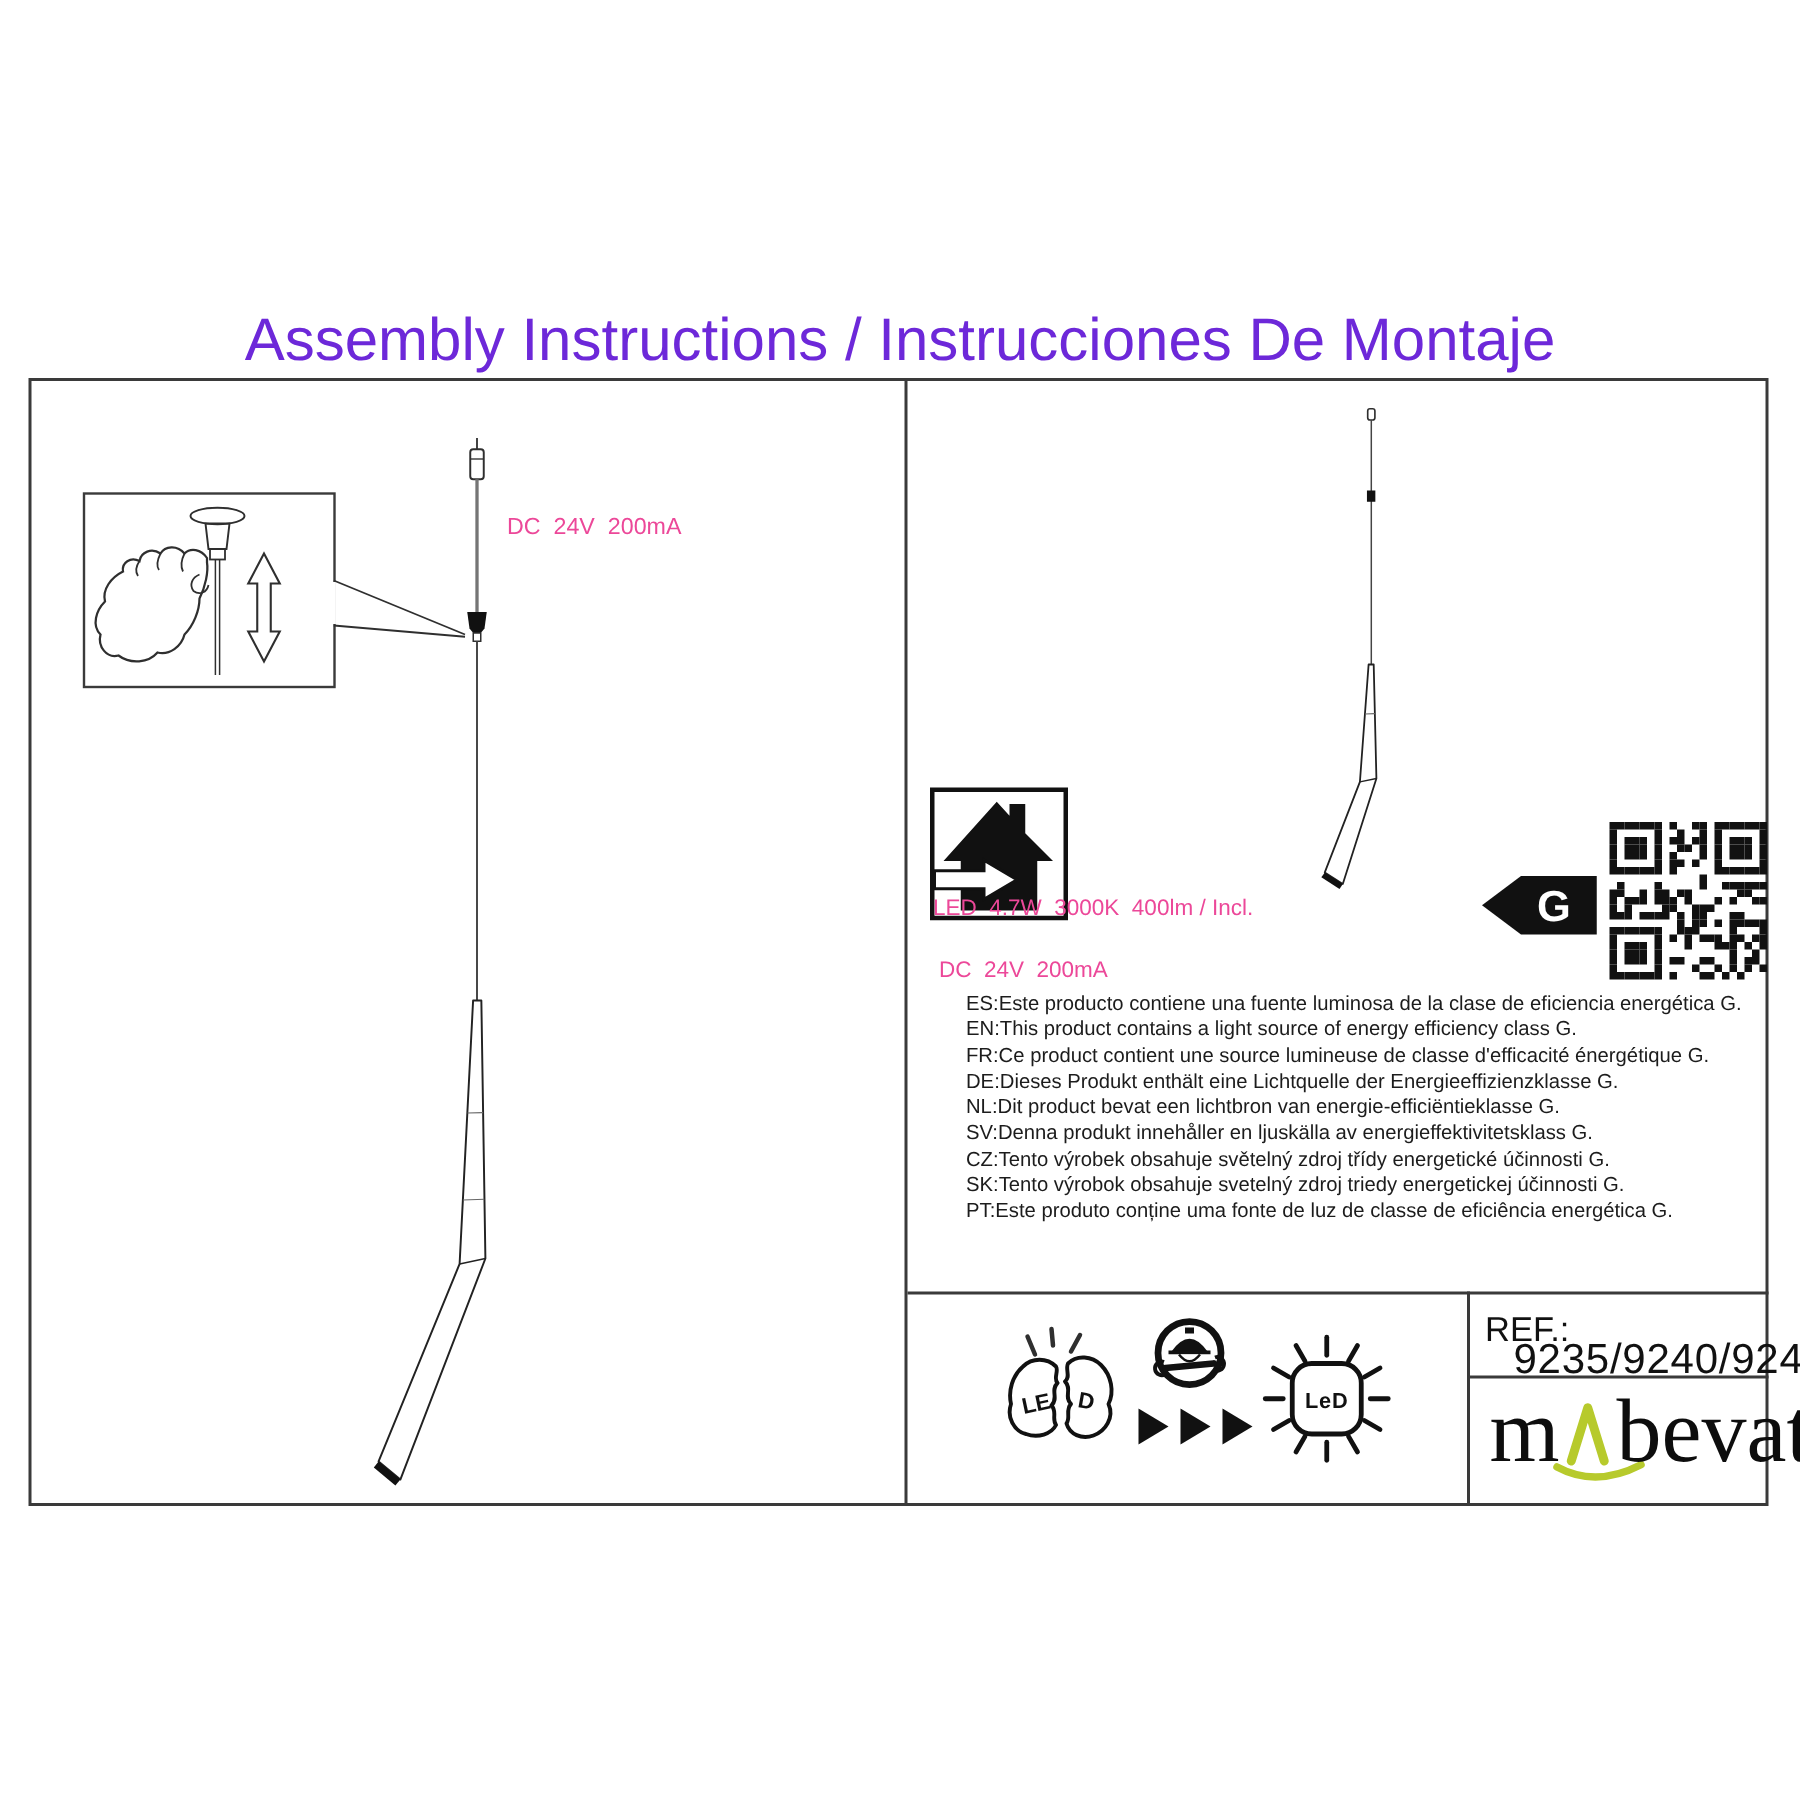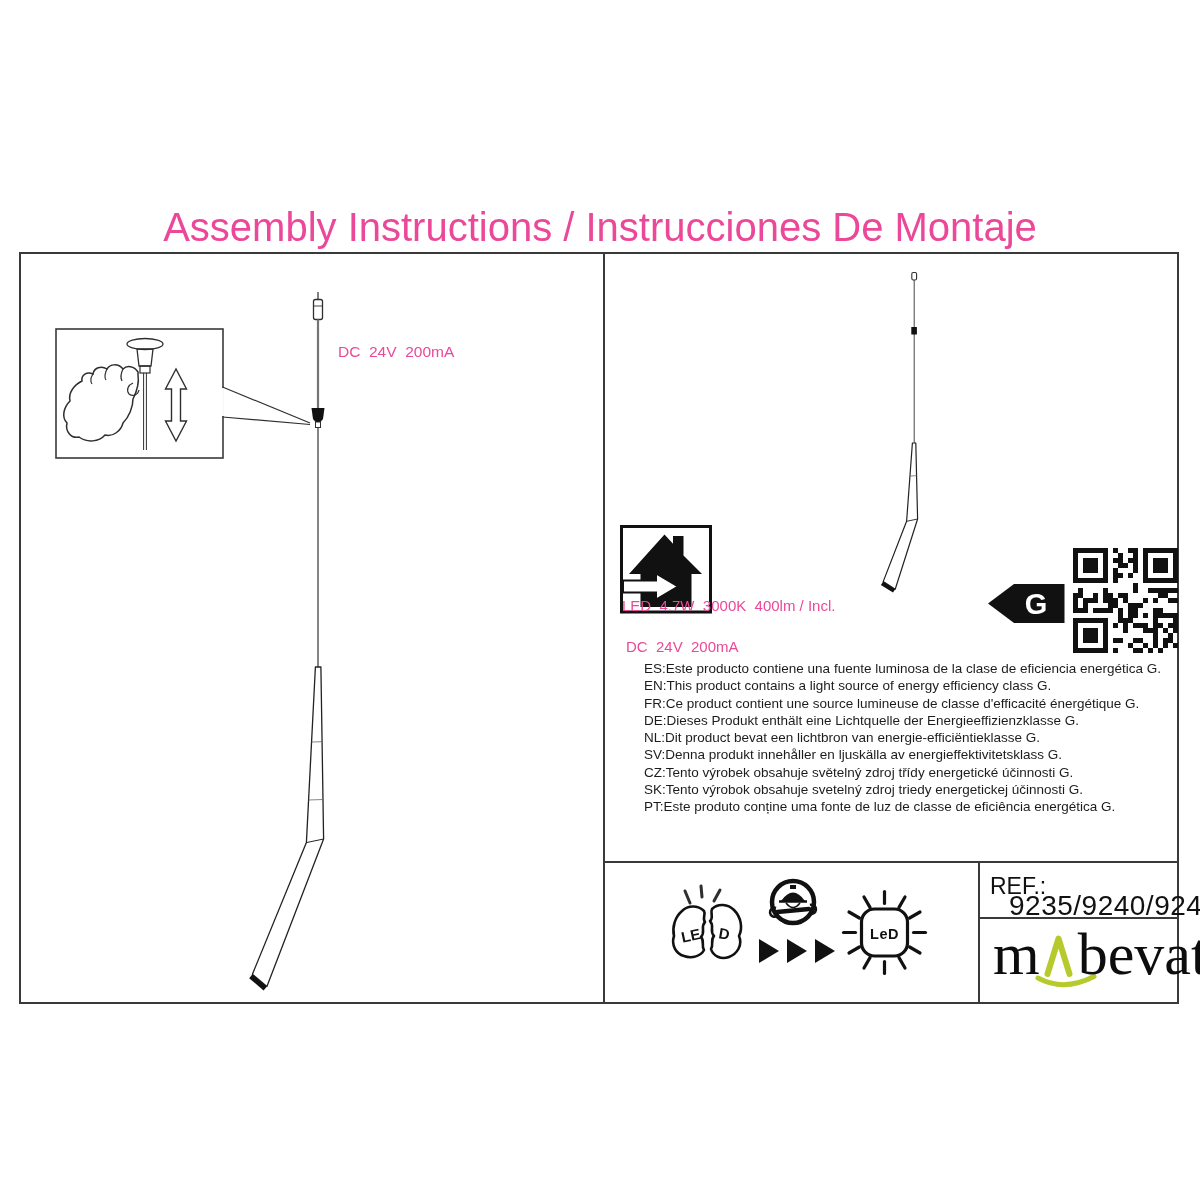--- a/index.html
+++ b/index.html
@@ -1,19 +1,19 @@
 <!DOCTYPE html>
 <html><head>
 <meta charset="utf-8">
 <style>
   html,body{margin:0;padding:0;background:#fff;}
   .page{position:relative;width:1200px;height:1200px;background:#fff;overflow:hidden;
         font-family:"Liberation Sans",sans-serif;color:#111;}
   .abs{position:absolute;}
-  .title{top:205px;left:0;width:1200px;text-align:center;font-size:40px;color:#ec4899;white-space:nowrap;}
+  .title{top:205px;left:0;width:1200px;text-align:center;font-size:40px;color:#6d28d9;white-space:nowrap;}
   .outerbox{left:19px;top:252px;width:1160px;height:752px;border:2px solid #3a3a3a;box-sizing:border-box;}
   .vdivider{left:603px;top:252px;width:2px;height:752px;background:#3a3a3a;}
   .hline-footer{left:605px;top:861px;width:574px;height:2px;background:#3a3a3a;}
   .vline-ref{left:978px;top:861px;width:2px;height:142px;background:#3a3a3a;}
   .hline-ref{left:978px;top:917px;width:201px;height:2px;background:#3a3a3a;}
   .spec{font-size:15px;white-space:pre;color:#ec4899;}
   .dc-left{left:338px;top:343px;font-size:15.5px;}
   .spec1{left:622px;top:597px;}
   .spec2{left:626px;top:638px;}
   .langs{left:644px;top:660px;width:566px;}

